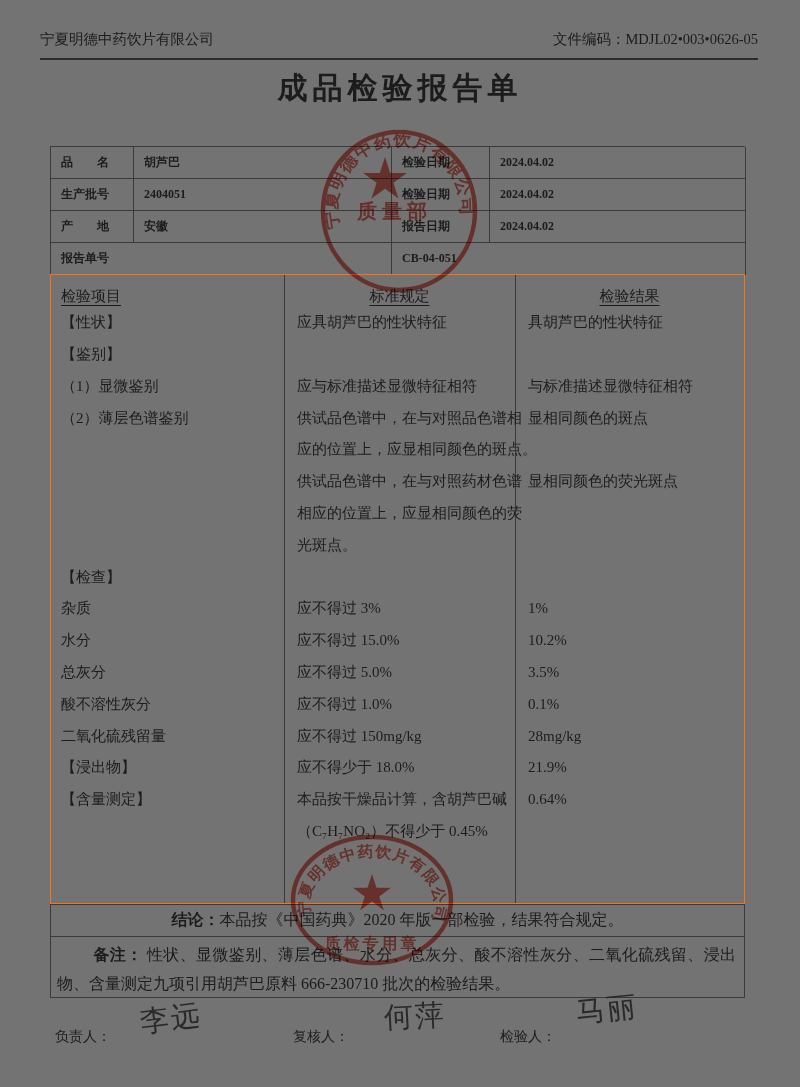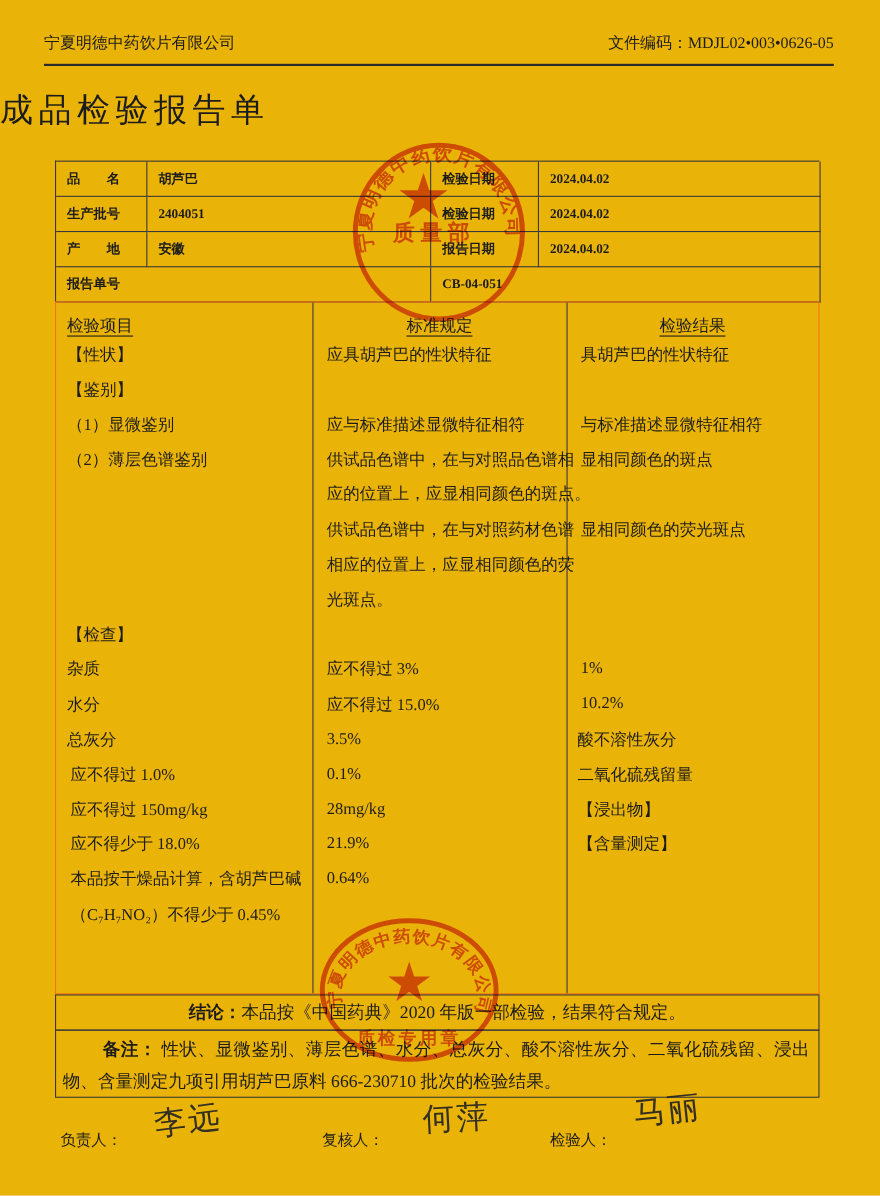--- a/index.html
+++ b/index.html
@@ -1,31 +1,31 @@
 <!DOCTYPE html>
 <html><head>
 <meta charset="utf-8">
 <style>
   * { margin:0; padding:0; box-sizing:border-box; }
   html,body { background:#e8e8e8; }
   .page {
-    position:relative; width:800px; height:1087px; background:#eab308;
+    position:relative; width:800px; height:1087px; background:#737373;
     font-family:"Liberation Serif","DejaVu Serif",serif;
     color:#1c1c1c; overflow:hidden; margin:0 auto;
   }
   
   .page-header {
     position:absolute; left:40px; top:30px; width:718px;
     display:flex; justify-content:space-between; align-items:flex-end;
     font-size:14.5px; padding-bottom:9px; border-bottom:2px solid #2b2b2b;
   }
   
   .report-title {
-    position:absolute; left:0; top:80px; width:100%;
-    font-size:30px; font-weight:normal; letter-spacing:5px;
+    position:absolute; left:0; top:68px; width:100%;
+    text-align:center; font-size:30px; font-weight:bold; letter-spacing:5px;
   }
   
   .info-table {
     position:absolute; left:50px; top:146px; width:695px;
     display:grid; grid-template-columns:83px 258px 98px 256px;
     grid-auto-rows:32px; border-left:1px solid #3a3a3a; border-top:1px solid #3a3a3a;
     font-size:12px;
     font-weight:bold;
   }
   .info-table > div {
@@ -148,20 +148,21 @@
         <div class="c1">【检查】</div>
         <div class="c2"></div>
         <div class="c3"></div>
         <div class="c1">杂质</div>
         <div class="c2">应不得过 3%</div>
         <div class="c3">1%</div>
         <div class="c1">水分</div>
         <div class="c2">应不得过 15.0%</div>
         <div class="c3">10.2%</div>
         <div class="c1">总灰分</div>
+        <div class="c2">应不得过 5.0%</div>
         <div class="c3">3.5%</div>
         <div class="c1">酸不溶性灰分</div>
         <div class="c2">应不得过 1.0%</div>
         <div class="c3">0.1%</div>
         <div class="c1">二氧化硫残留量</div>
         <div class="c2">应不得过 150mg/kg</div>
         <div class="c3">28mg/kg</div>
         <div class="c1">【浸出物】</div>
         <div class="c2">应不得少于 18.0%</div>
         <div class="c3">21.9%</div>

